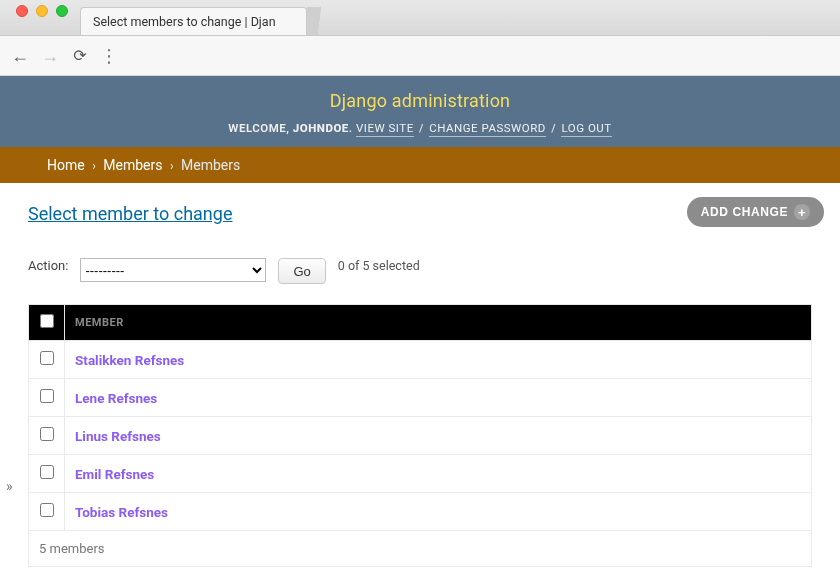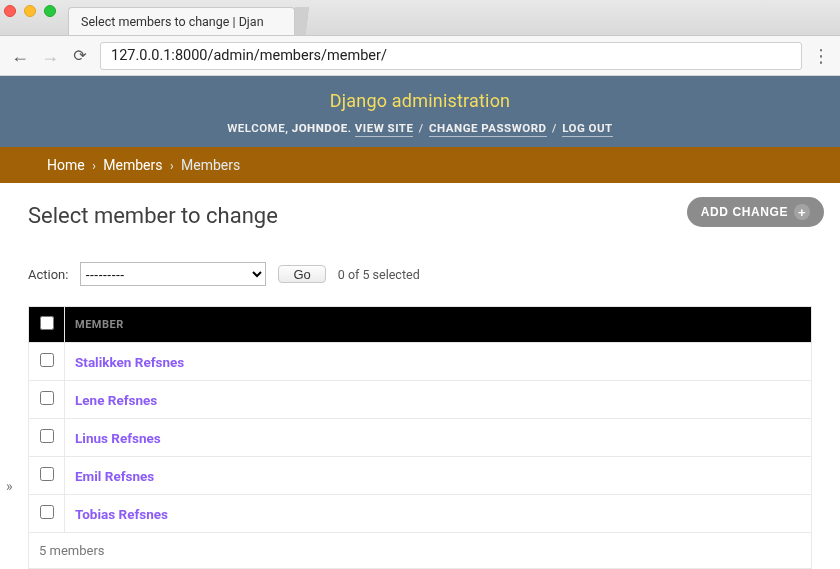--- a/index.html
+++ b/index.html
@@ -1,51 +1,51 @@
 <!DOCTYPE html>
 <html><head>
 <meta charset="utf-8">
 <style>
   * { box-sizing: border-box; margin: 0; padding: 0; }
   html, body { width: 840px; height: 569px; font-family: -apple-system, BlinkMacSystemFont, "Segoe UI", Roboto, Helvetica, Arial, sans-serif; overflow: hidden; background: #fff; }
   
-  .chrome-top { background: linear-gradient(#e8e8e8,#d9d9d9); height: 36px; display:flex; align-items:flex-end; padding-left:4px; border-bottom:1px solid #c9c9c9; }
+  .chrome-top { background: linear-gradient(#e8e8e8,#d9d9d9); height: 36px; display:flex; align-items:flex-end; padding-left:16px; border-bottom:1px solid #c9c9c9; }
   .traffic { display:flex; gap:8px; align-items:center; height:100%; padding-bottom:14px; padding-right:12px;}
   .dot { width:12px; height:12px; border-radius:50%; }
   .dot.red{background:#ff5f57;border:1px solid #e1483f;}
   .dot.yellow{background:#ffbd2e;border:1px solid #e0a528;}
   .dot.green{background:#28c940;border:1px solid #1dac30;}
   .tab { background:#f7f7f7; border:1px solid #c9c9c9; border-bottom:none; border-top-left-radius:4px; border-top-right-radius:4px; height:28px; display:flex; align-items:center; padding:0 30px 0 12px; font-size:12.5px; color:#333; position:relative; min-width:210px;}
   .tab-shadow { width:30px; height:28px; background:linear-gradient(97deg, #cfcfcf 0%, #cfcfcf 45%, transparent 46%); margin-left:-1px; border-top-left-radius:2px;}
   .toolbar { height:40px; background:#f7f7f7; border-bottom:1px solid #d5d5d5; display:flex; align-items:center; padding:0 10px; gap:10px;}
   .nav-arrow { color:#5a5a5a; font-size:18px; width:20px; text-align:center; }
   .nav-arrow.disabled{color:#bdbdbd;}
   .reload { color:#5a5a5a; font-size:16px; width:20px; text-align:center;}
   .urlbar { flex:1; height:28px; border:1px solid #d0d0d0; border-radius:3px; background:#fff; display:flex; align-items:center; padding:0 10px; font-size:14.5px; color:#222;}
   .kebab { width:18px; text-align:center; color:#6b6b6b; font-size:18px; }
   
   .dj-header { background:#58728b; color:#fff; text-align:center; padding:14px 0 12px 0; }
   .dj-title { color:#f5dd5d; font-size:18px; font-weight:400; letter-spacing:0.2px; }
   .dj-user { font-size:11.5px; letter-spacing:0.5px; margin-top:10px; color:#f0f0f0; font-weight:600;}
-  .dj-user a { color:#f0f0f0; text-decoration:none; border-bottom:1px solid rgba(255,255,255,0.55); padding-bottom:1px; font-weight:700;}
+  .dj-user a { color:#f0f0f0; text-decoration:none; border-bottom:1px solid rgba(255,255,255,0.55); padding-bottom:1px; font-weight:400;}
   .dj-user .sep { color:#dcdcdc; padding:0 2px; }
   .dj-user strong { font-weight:800; }
   
   .breadcrumbs { background:#a16207; color:#fff; font-size:14px; padding:10px 47px; }
   .breadcrumbs a { color:#fff; text-decoration:none; }
   .breadcrumbs .current { color:#e3e9ef; }
   .breadcrumbs .chev { padding:0 4px; color:#e8eef3; font-size:12px;}
   
   .content { padding:20px 28px 0 28px; position:relative; background:#fff; flex:1; overflow:hidden;}
-  .page-title { font-size:22px; color:#404040; font-weight:400; }
+  .page-title { font-size:18px; color:#0369a1; font-weight:400;text-decoration:underline; }
   .add-btn { position:absolute; right:16px; top:14px; background:#8c8c8c; color:#fff; border:none; border-radius:20px; padding:7px 14px; font-size:12px; letter-spacing:0.6px; font-weight:700; display:flex; align-items:center; gap:6px;}
   .add-btn .plus-badge { background:#a3a3a3; width:16px; height:16px; border-radius:50%; display:flex; align-items:center; justify-content:center; font-size:13px; font-weight:900;}
-  .actions-row { margin-top:28px; display:flex; align-items:center; gap:12px; font-size:13px; color:#444; padding:6px 0px;}
+  .actions-row { margin-top:28px; display:flex; align-items:flex-start; gap:12px; font-size:13px; color:#444; padding:6px 0px;}
   .actions-row select { width:186px; height:24px; font-size:13px; border:1px solid #bbb; background:#fff;}
-  .go-btn { height:18px; padding:0 14px; border:1px solid #c8c8c8; border-radius:4px; background:linear-gradient(#fdfdfd,#ececec); font-size:13px; color:#333;}
+  .go-btn { height:26px; padding:0 14px; border:1px solid #c8c8c8; border-radius:4px; background:linear-gradient(#fdfdfd,#ececec); font-size:13px; color:#333;}
   .sel-count { color:#555; font-size:12.5px; }
   
   .tbl { width:100%; border-collapse:collapse; margin-top:14px; font-size:13.5px;}
   .tbl th { text-align:left; font-size:11px; letter-spacing:0.5px; color:#888; background:#000000; border:1px solid #e6e6e6; padding:9px 10px; font-weight:700;}
   .tbl th.chkcol { width:36px; text-align:center;}
   .tbl td { border:1px solid #e9e9e9; padding:10px 10px; }
   .tbl td.chkcol { width:36px; text-align:center;}
   .tbl a.rowlink { color:#8b5cf6; font-weight:700; text-decoration:none; font-size:13.5px;}
   .tbl tfoot td { color:#777; font-size:13px; border:1px solid #e9e9e9; padding:10px 10px;}
   input[type=checkbox]{ width:14px; height:14px; }
@@ -67,23 +67,20 @@
     </div>
     <div class="tab">
       <span>Select members to change | Djan</span>
     </div>
     <div class="tab-shadow"></div>
   </div>
   <div class="toolbar">
     <div class="nav-arrow">←</div>
     <div class="nav-arrow disabled">→</div>
     <div class="reload">⟳</div>
-    <div class="urlbar">
-      <span>127.0.0.1:8000/admin/members/member/</span>
-    </div>
     <div class="kebab">⋮</div>
   </div>
 
   <div class="viewport">
     <div class="dj-header">
       <div class="dj-title">Django administration</div>
       <div class="dj-user">
         <span>WELCOME, </span><strong>JOHNDOE</strong><span>. </span>
         <a href="#">VIEW SITE</a>
         <span class="sep"> / </span>

